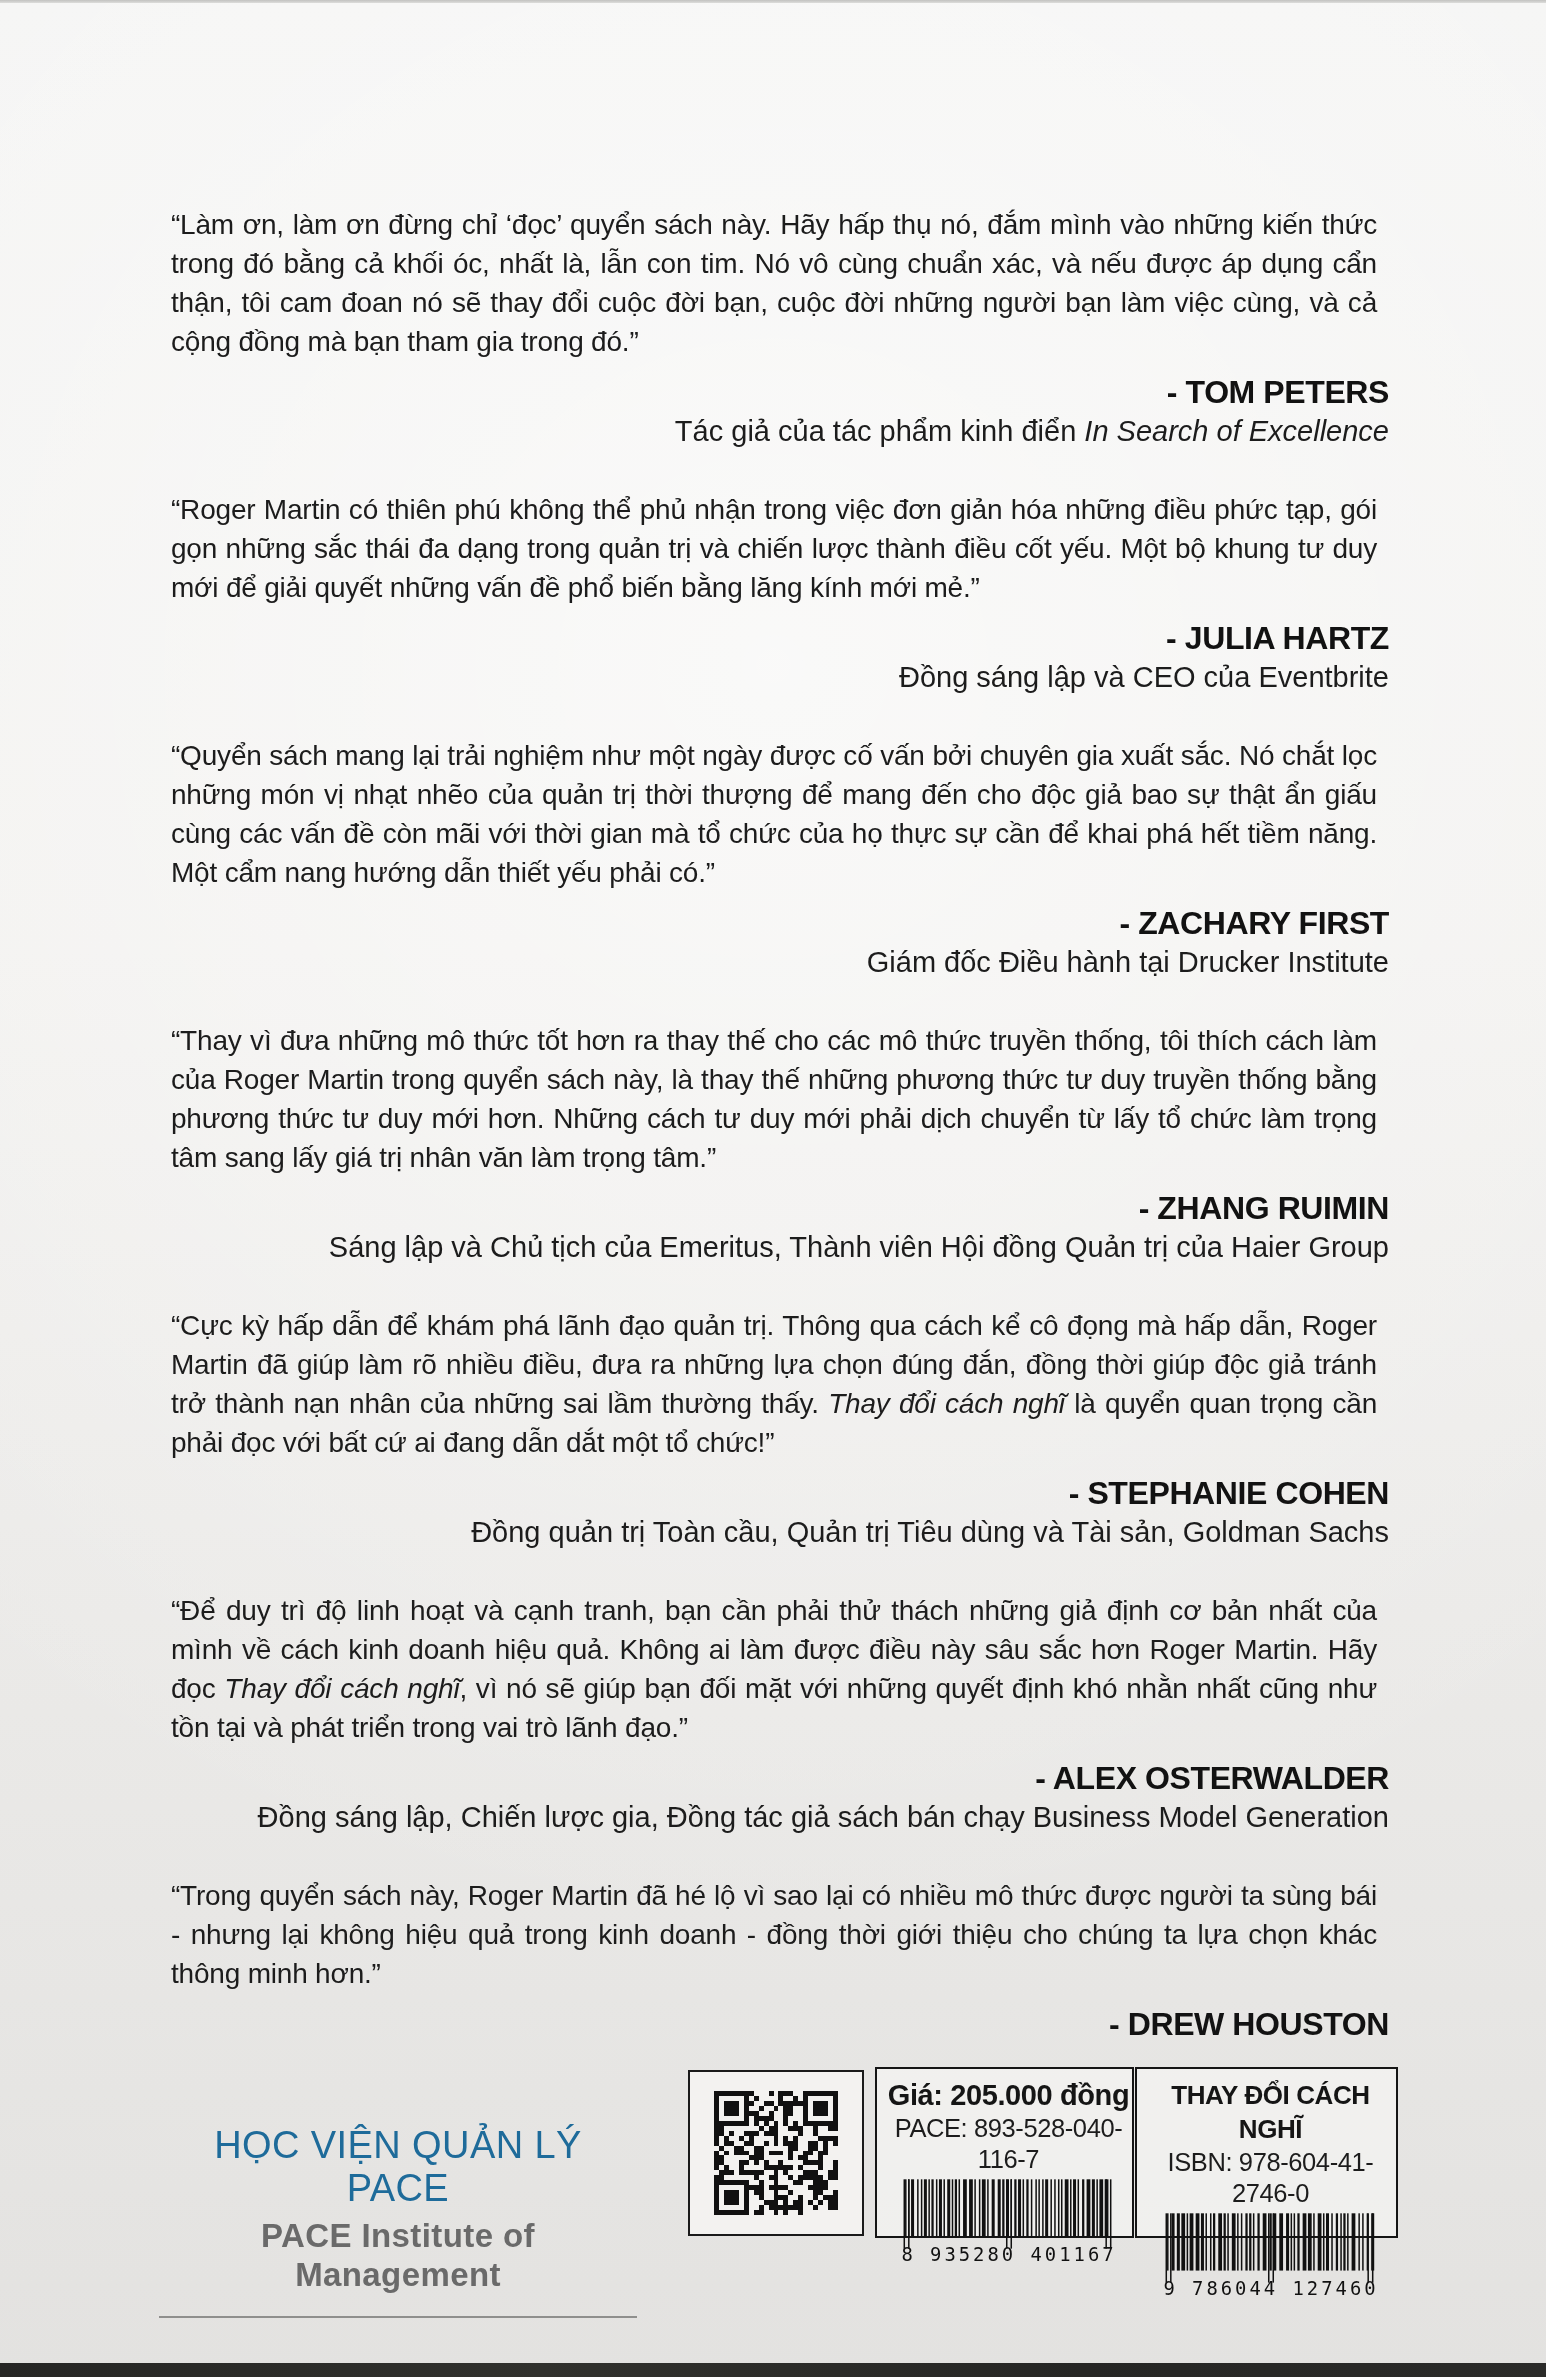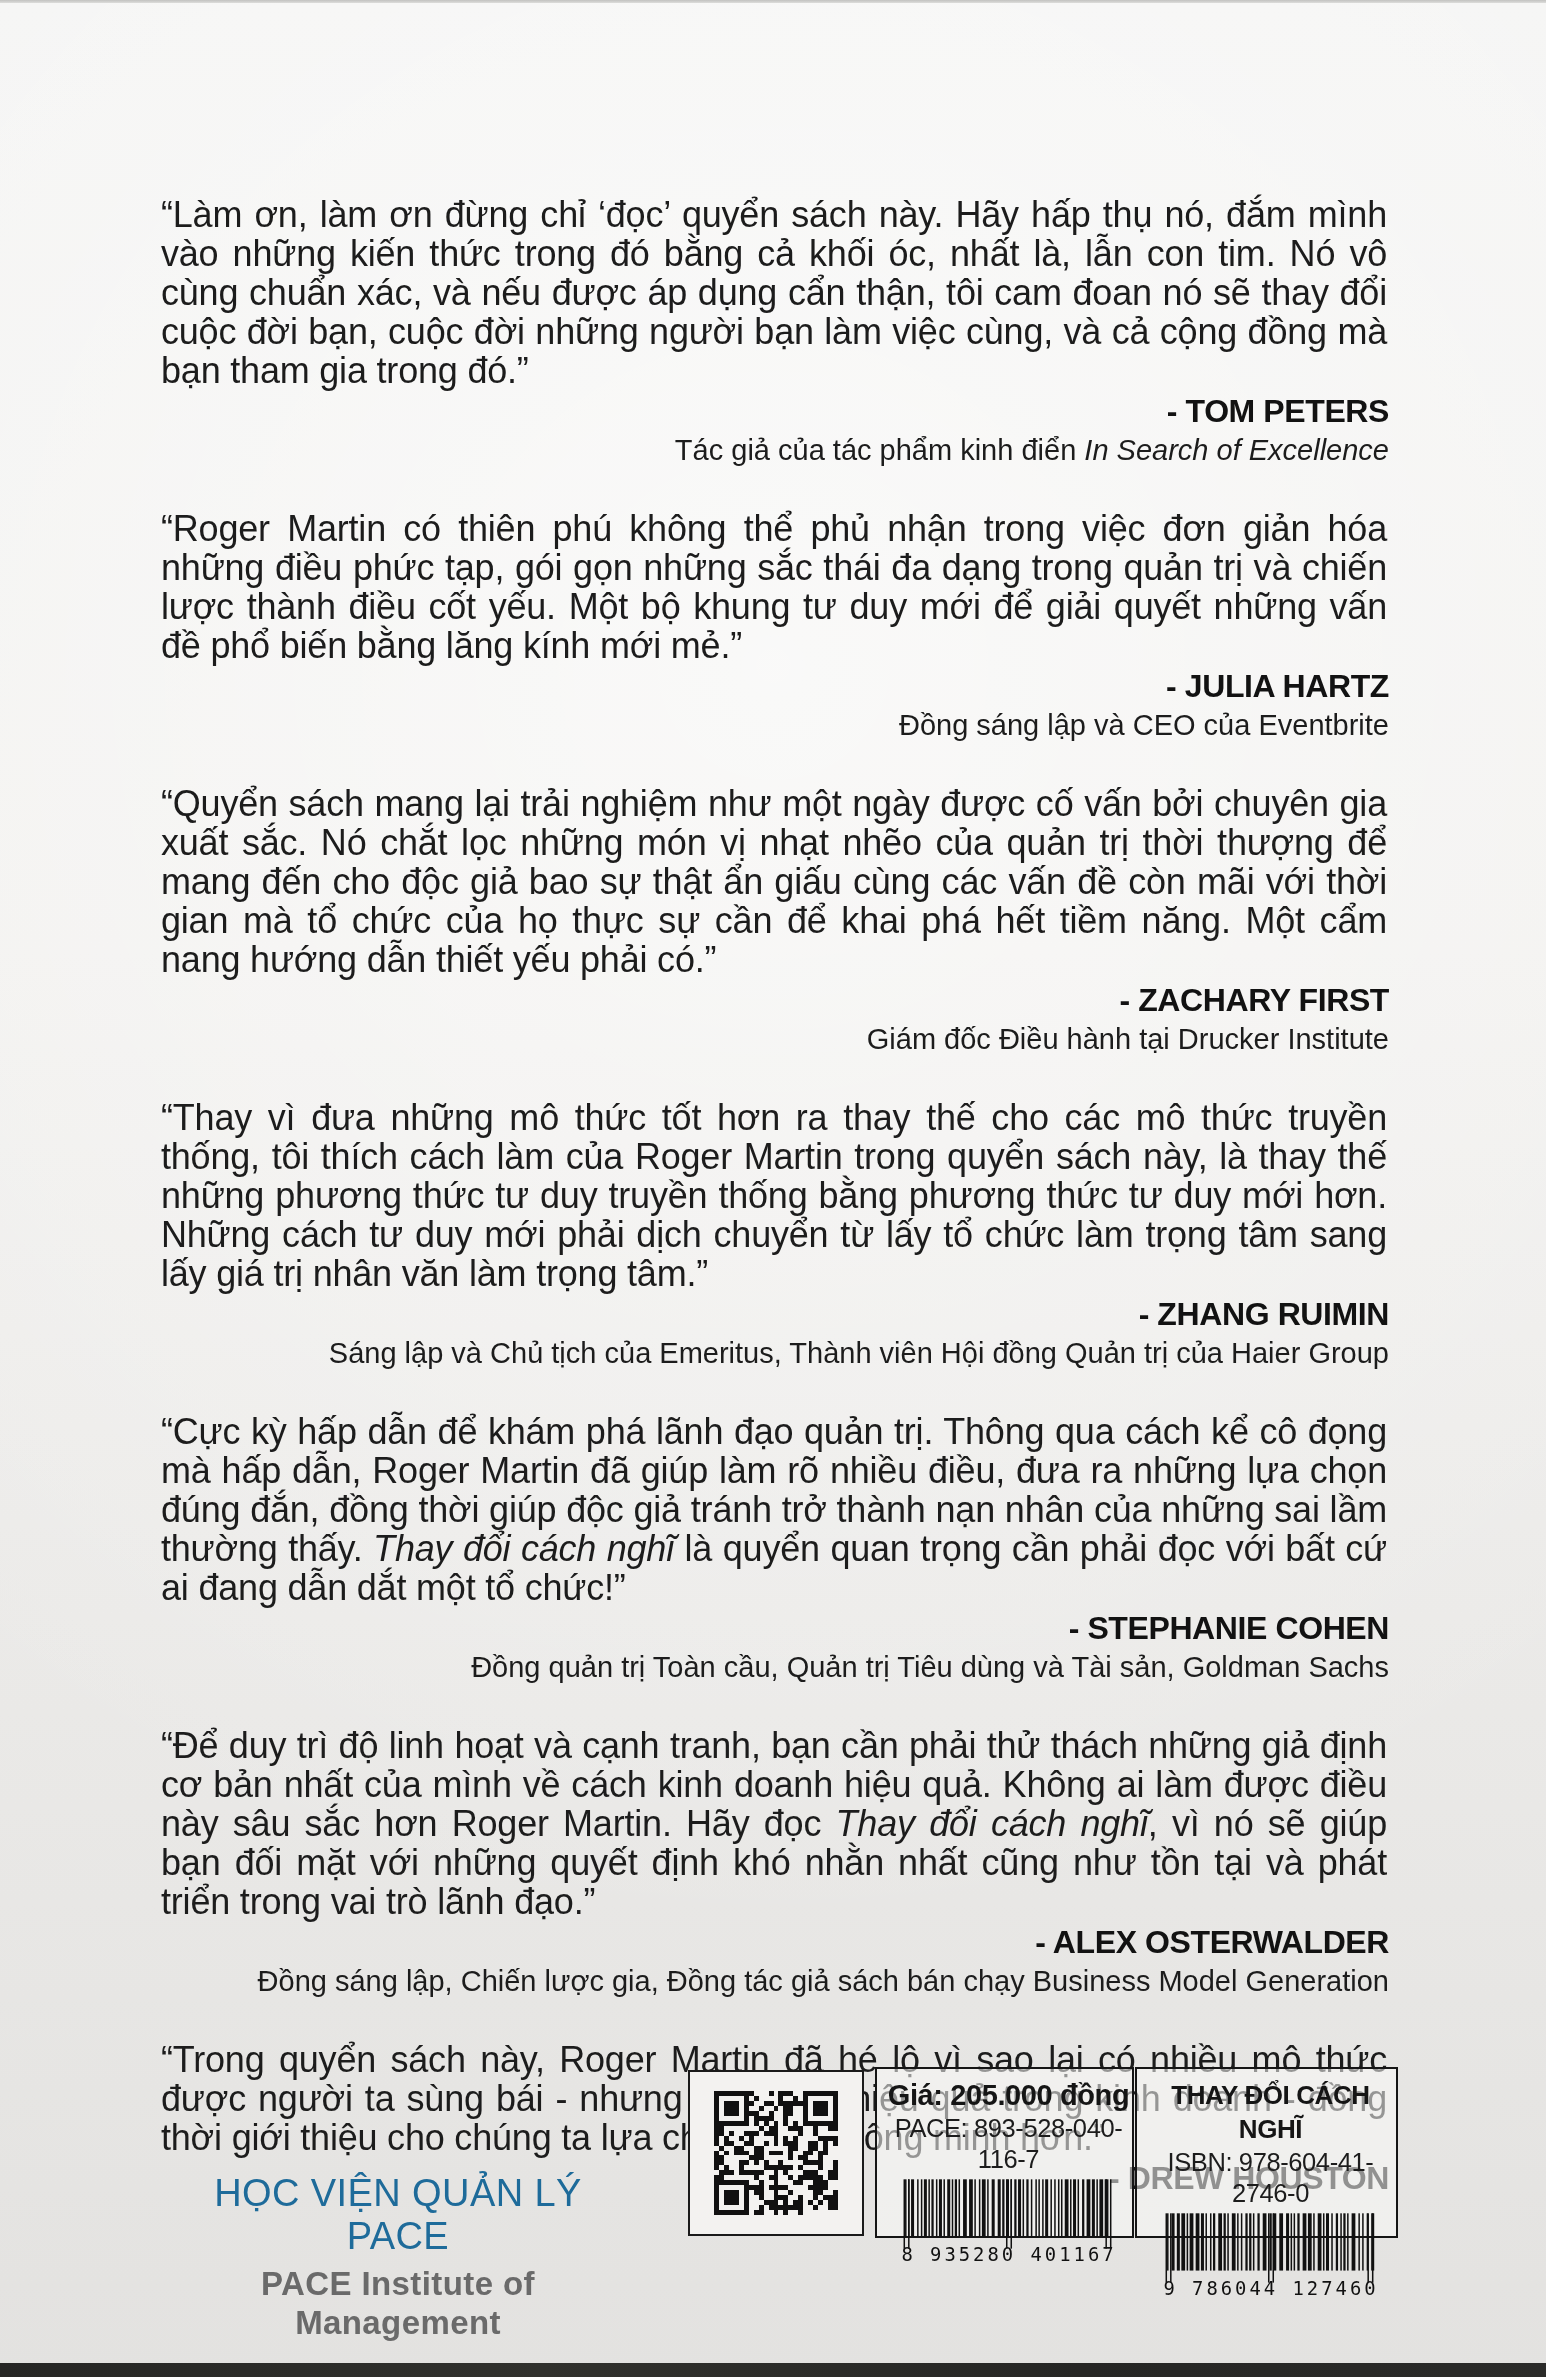--- a/index.html
+++ b/index.html
@@ -22,22 +22,22 @@
     position:absolute; bottom:0; left:0; right:0; height:14px;
     background:linear-gradient(90deg,#262624 0%, #31312d 35%, #262624 70%, #2b2b29 100%);
   }
 
   
   .quotes {
     position:absolute; left:159px; top:193px; width:1230px;
   }
   .quote { margin:0 0 39px 0; }
   .qtext {
-    margin:2px;
-    font-size:36px; line-height:39px;
+    margin:12px;
+    font-size:28px; line-height:39px;
     letter-spacing:-0.2px;
     text-align:justify;
     color:#1c1c1c;
   }
   .qtext em { font-style:italic; }
   .qname {
     margin:0.8px 0 0 0;
     font-size:32px; line-height:39px;
     font-weight:bold; letter-spacing:-0.4px;
     text-align:right;
@@ -48,21 +48,20 @@
     font-size:29px; line-height:39px;
     text-align:right;
     color:#1c1c1c;
   }
   .qaffil em { font-style:italic; }
 
   
   .publisher {
     position:absolute; left:159px; top:2124px; width:478px;
     text-align:center;
-    margin-top:48px;
   }
   .pub-vi {
     color:#1e6b9a;
     font-size:38px; font-weight:500; letter-spacing:0.4px;
     line-height:43px;
   }
   .pub-en {
     color:#6a6a6a;
     font-size:33px; font-weight:700; letter-spacing:0.4px;
     margin-top:6.2px; line-height:39px;

